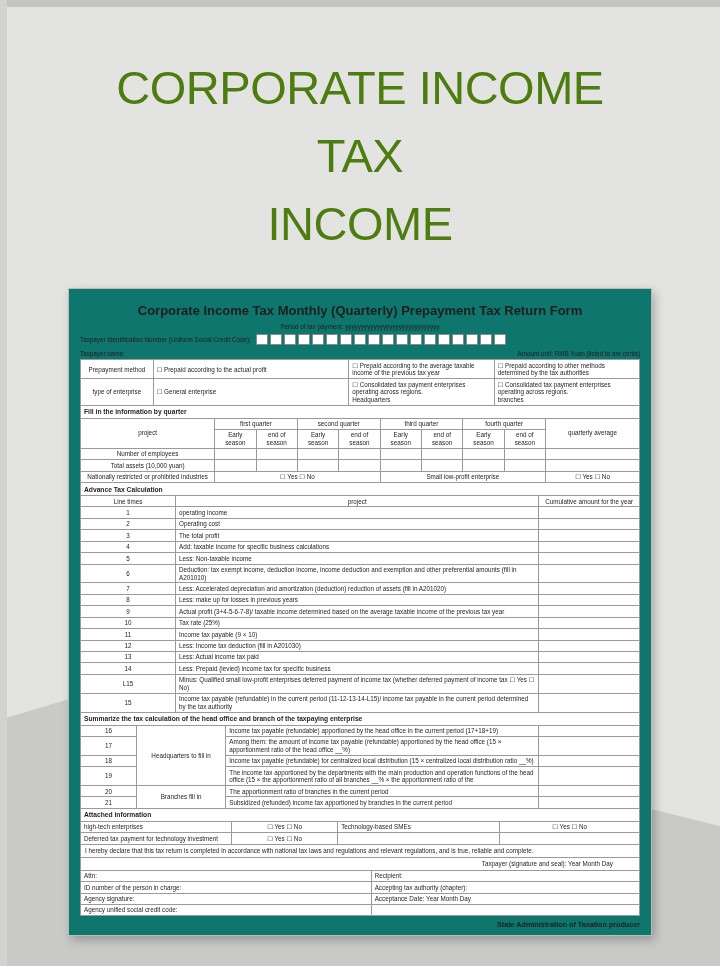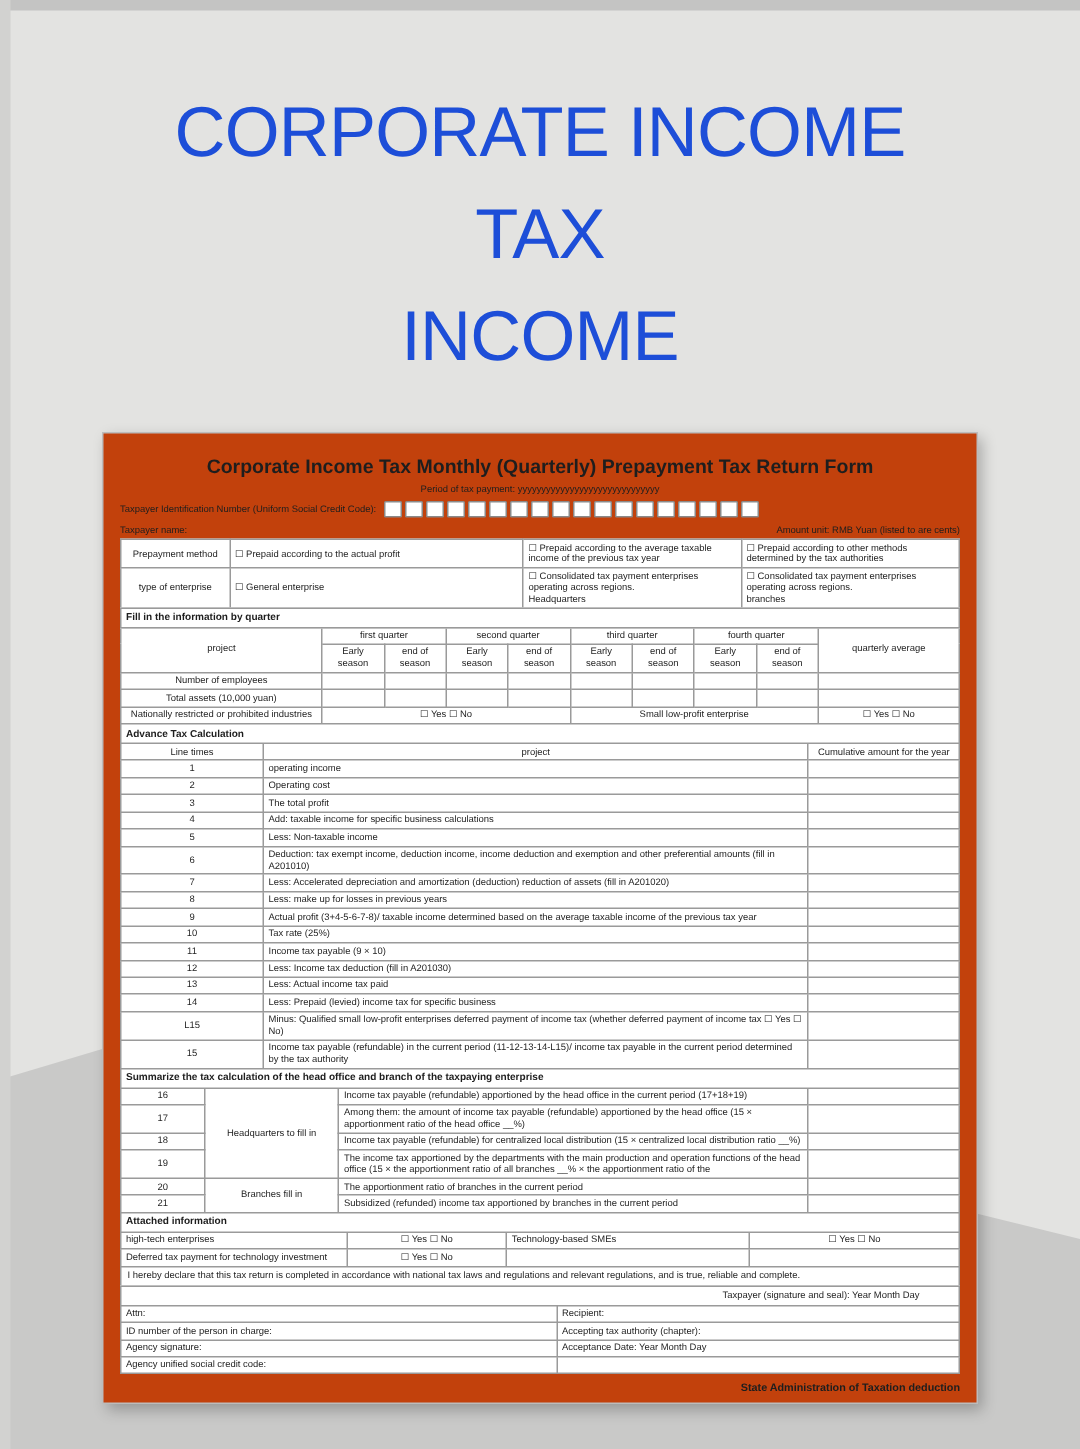--- a/index.html
+++ b/index.html
@@ -6,24 +6,24 @@
   body{
     width:720px;height:966px;position:relative;overflow:hidden;
     font-family:"Liberation Sans",sans-serif;background:#e3e3e1;color:#1e1e1e;
   }
   .bg-dark{position:absolute;inset:0;background:#c9c9c8;
     clip-path:polygon(0 74.5%,18% 70.5%,100% 85.5%,100% 100%,0 100%);}
   .bg-top{position:absolute;top:0;left:0;right:0;height:7px;background:#c4c4c3;}
   .bg-left{position:absolute;top:0;left:0;bottom:0;width:7px;background:#d2d2d0;}
 
   .page-title{position:relative;margin:54px auto 0;width:580px;text-align:center;
-    font-size:47px;font-weight:400;color:#1d4ed8;line-height:1.45;letter-spacing:-.5px;}
+    font-size:47px;font-weight:400;color:#4d7c0f;line-height:1.45;letter-spacing:-.5px;}
 
   .sheet{position:relative;box-sizing:border-box;width:584px;margin:30px auto 0;
-    background:#c2410c;border:1px solid #bcbcbc;box-shadow:3px 4px 9px rgba(0,0,0,.25);
+    background:#0f766e;border:1px solid #bcbcbc;box-shadow:3px 4px 9px rgba(0,0,0,.25);
     padding:13px 11px 6px;}
 
   .form-title{text-align:center;font-size:13px;font-weight:bold;margin:1px 0 5px;}
   .period{text-align:center;font-size:6.3px;margin-bottom:4px;}
   .tin-row{display:flex;align-items:center;gap:5px;font-size:6.3px;margin-bottom:5px;}
   .tin-boxes{display:flex;gap:2px;}
   .tin-box{width:10px;height:9px;border:1px solid #8a8a8a;border-radius:1px;background:#fff;}
   .name-row{display:flex;justify-content:space-between;font-size:6.3px;margin-bottom:3px;}
 
   table{width:100%;border-collapse:collapse;table-layout:fixed;margin-top:-1px;background:#fff;}
@@ -364,15 +364,15 @@
       <td>Agency signature:</td>
       <td>Acceptance Date: Year Month Day</td>
     </tr>
     <tr>
       <td>Agency unified social credit code:</td>
       <td></td>
     </tr>
   </tbody>
     </table>
 
-  <div class="producer">State Administration of Taxation deduction</div>
+  <div class="producer">State Administration of Taxation producer</div>
 
 </div>
 
 </body></html>

